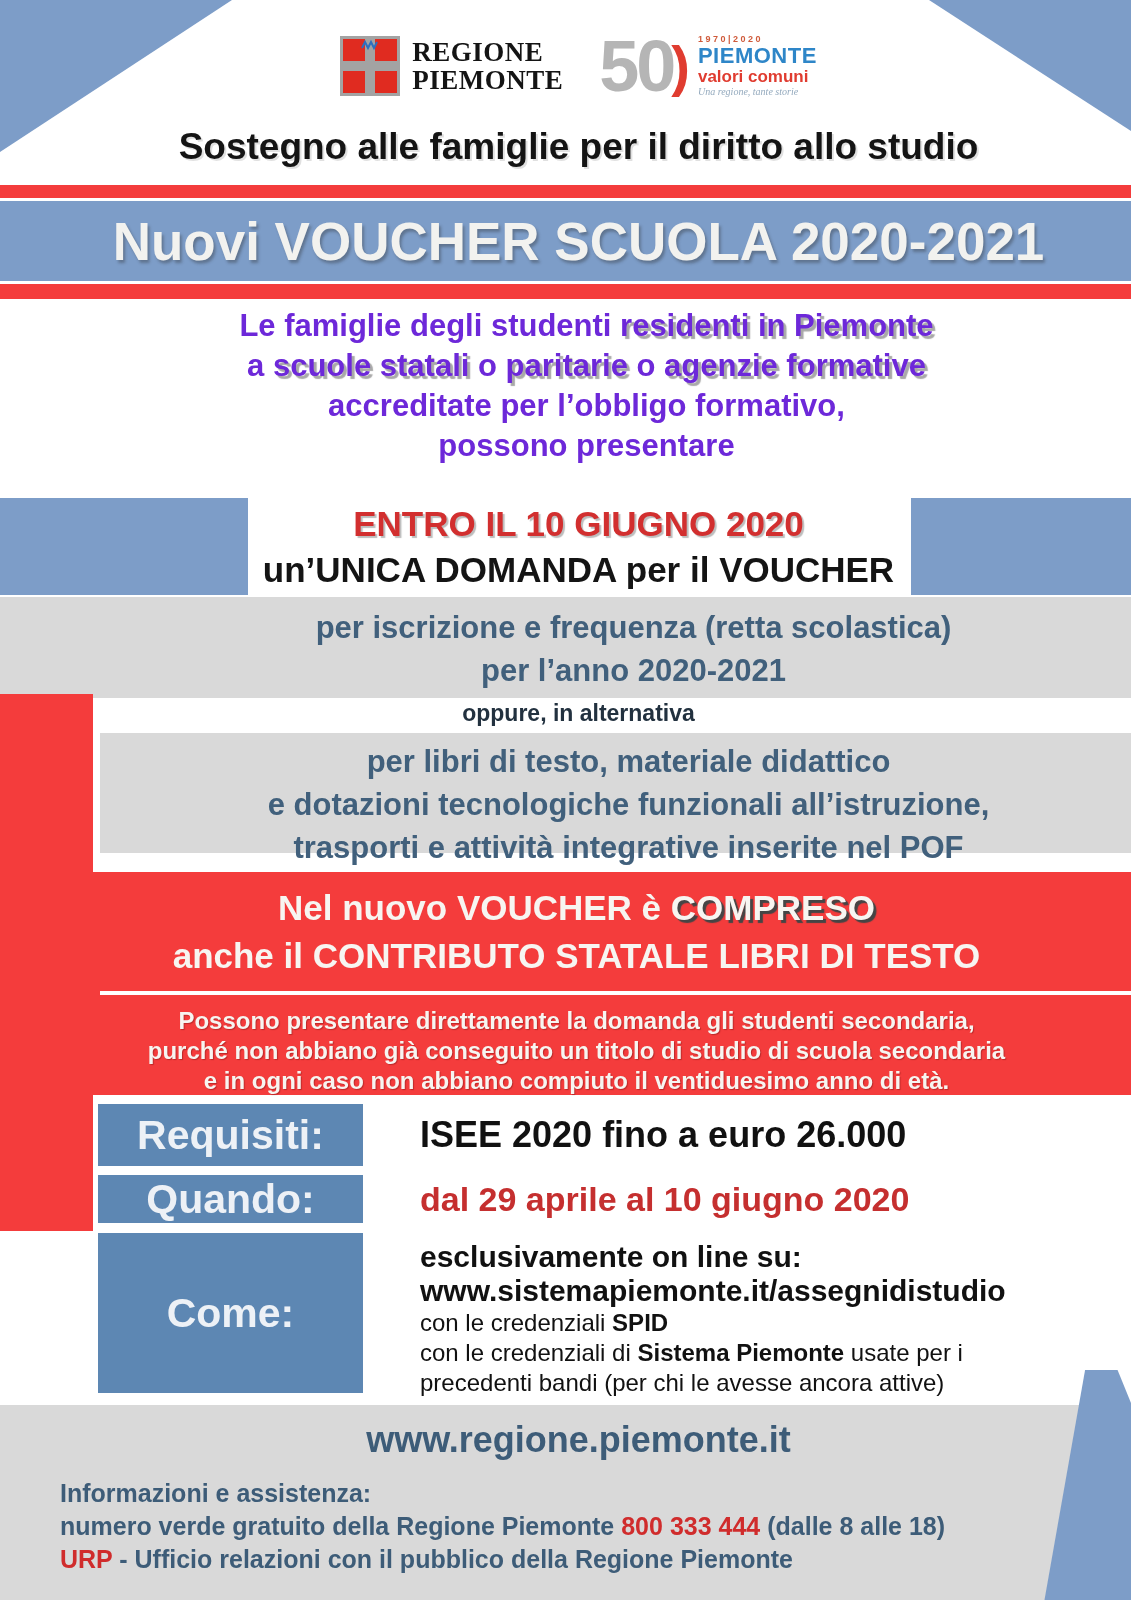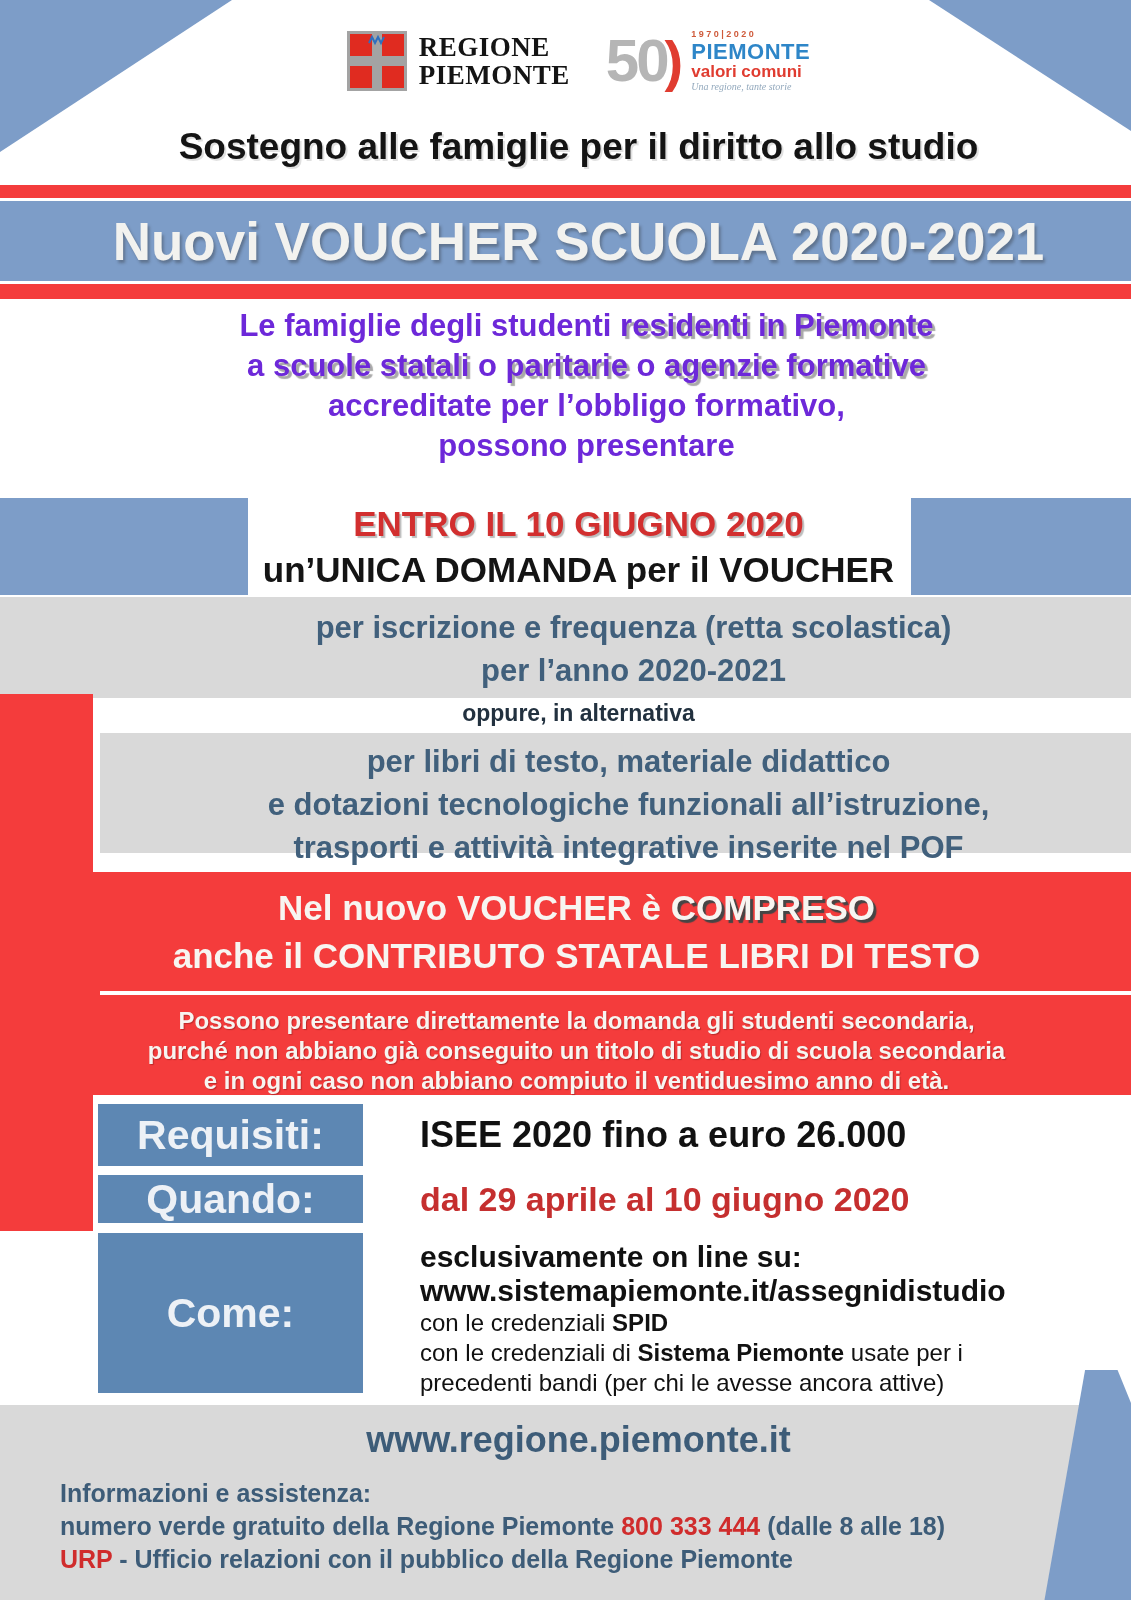--- a/index.html
+++ b/index.html
@@ -14,21 +14,21 @@
   
   .logos{position:absolute;top:30px;left:0;right:0;display:flex;justify-content:center;align-items:center;gap:36px;}
   .logo-regione{display:flex;align-items:center;gap:12px;}
   .crest{width:60px;height:60px;background:#a3a3a3;position:relative;flex:none;}
   .crest .sq{position:absolute;width:22px;height:22px;background:#e02b20;}
   .sq.tl{top:3px;left:3px}.sq.tr{top:3px;right:3px}.sq.bl{bottom:3px;left:3px}.sq.br{bottom:3px;right:3px}
   .crest svg{position:absolute;top:3px;left:21px;}
   .crest-text{font-family:"Liberation Serif",serif;font-size:27px;line-height:1.04;color:#141414;letter-spacing:.5px;}
   .crest-text span{display:block;}
   .logo-50{display:flex;align-items:center;}
-  .fifty{font-size:60px;color:#b5b5b5;letter-spacing:-3px;line-height:1;}
+  .fifty{font-size:72px;color:#b5b5b5;letter-spacing:-3px;line-height:1;}
   .paren{font-size:56px;color:#e03c30;margin-left:-2px;line-height:1;}
   .fifty-col{margin-left:8px;display:flex;flex-direction:column;line-height:1.08;}
   .years{font-size:9px;color:#cf5a3a;letter-spacing:2.5px;}
   .p-name{font-size:22px;color:#2e86c8;letter-spacing:.5px;}
   .p-sub{font-size:17px;color:#e03c30;}
   .p-tag{font-size:10px;color:#93a9bd;font-style:italic;font-weight:normal;font-family:"Liberation Serif",serif;}
 
   .title{position:absolute;top:126px;left:0;right:0;margin:0;text-align:center;font-size:37px;color:#141414;
          text-shadow:2px 2px 0 rgba(0,0,0,.12);}
 

